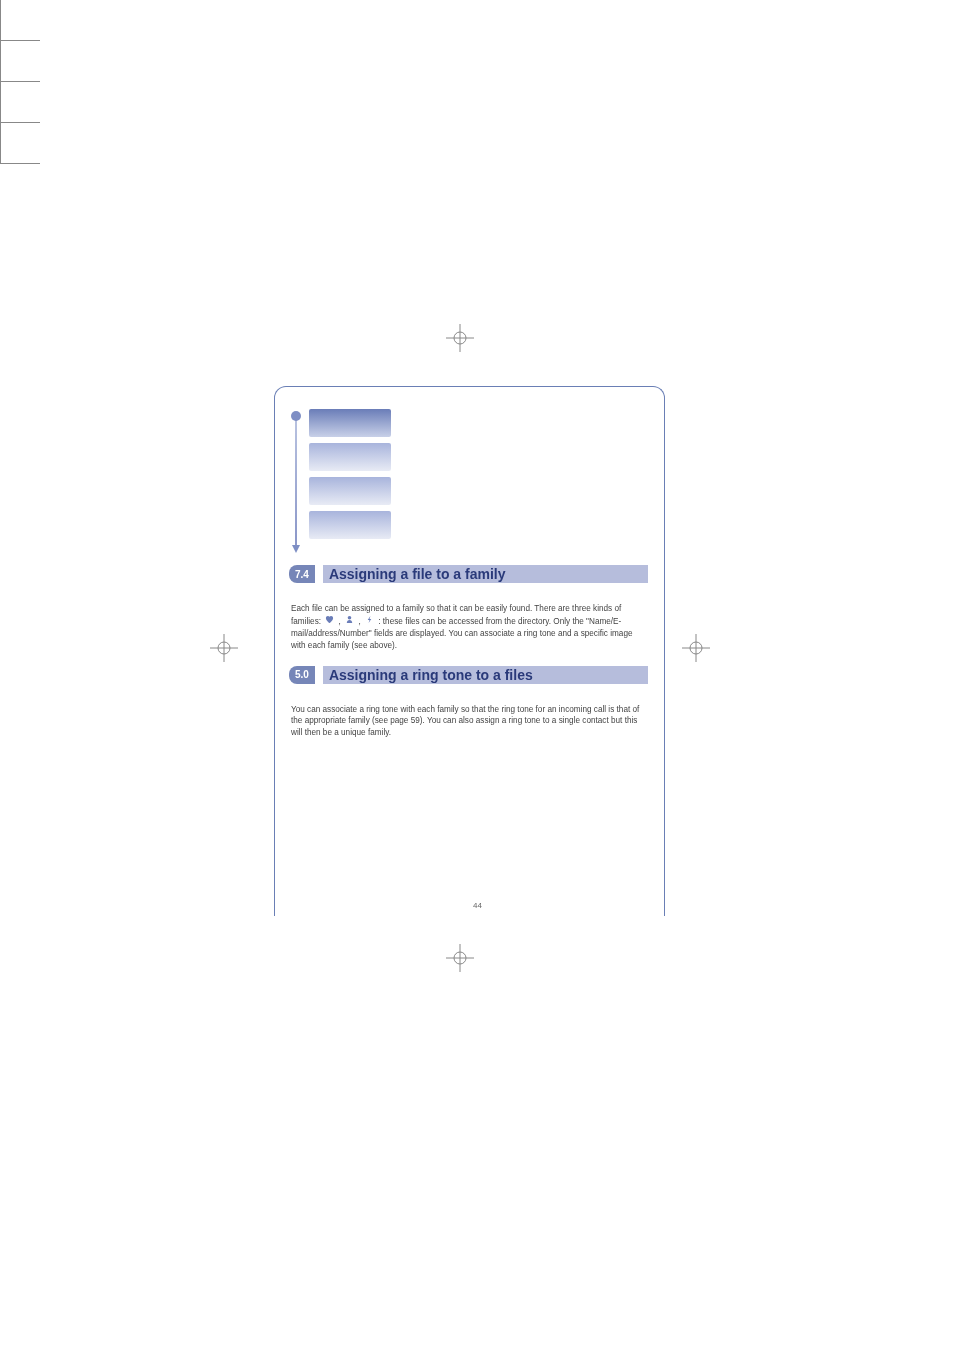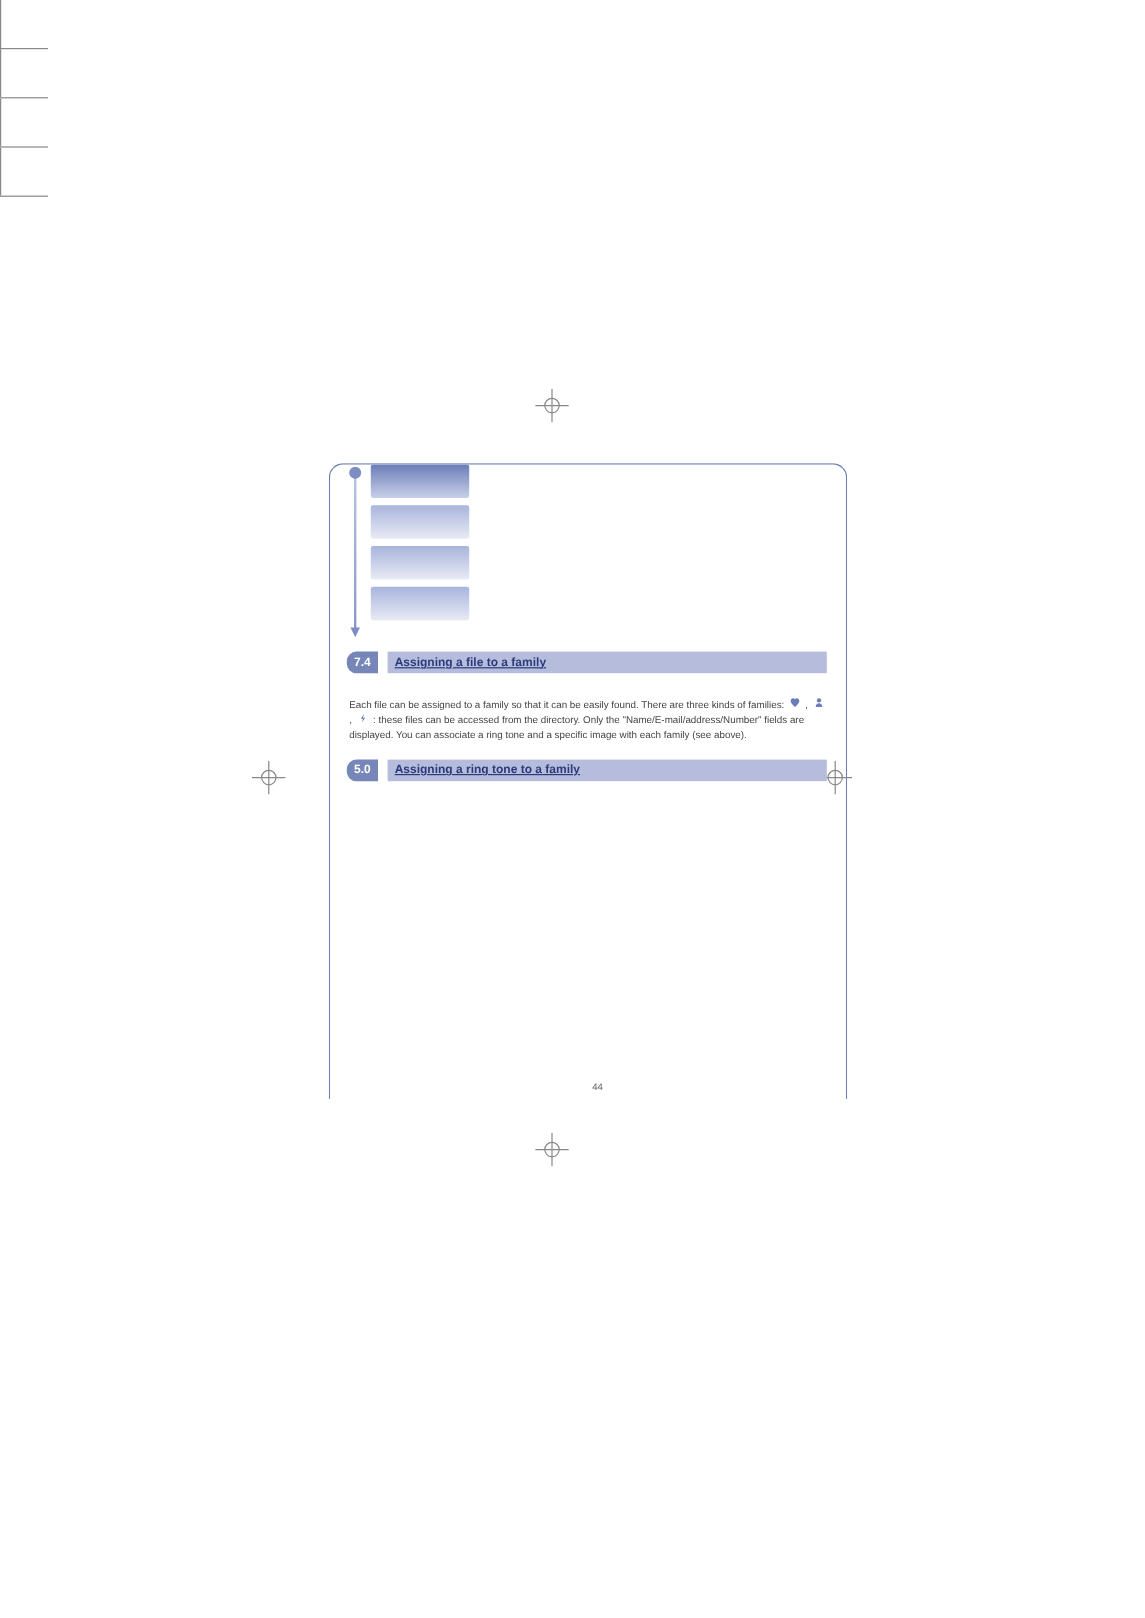--- a/index.html
+++ b/index.html
@@ -25,28 +25,28 @@
     }
     .reg-mark svg { display: block; }
     .reg-top { left: 446px; top: 324px; }
     .reg-bottom { left: 446px; top: 944px; }
     .reg-left { left: 210px; top: 634px; }
     .reg-right { left: 682px; top: 634px; }
     .page {
       position: absolute;
       left: 274px;
       top: 386px;
-      width: 432px;
+      width: 391px;
       height: 530px;
       border: 1px solid #6a7fb5;
       border-radius: 12px;
       border-bottom: none;
       border-bottom-left-radius: 0;
       border-bottom-right-radius: 0;
-      padding: 0 16px 0 16px;
+      padding: 22px 16px 0 16px;
       overflow: hidden;
     }
     .top-row {
       display: flex;
       gap: 8px;
       margin-bottom: 10px;
     }
     .sidebar-slider {
       width: 10px;
       height: 146px;
@@ -113,25 +113,24 @@
       border-bottom-left-radius: 8px;
     }
     .section-gap {
       width: 8px;
     }
     .section-title {
       flex: 1;
       background: #b6bddc;
       color: #2a3a7a;
       font-weight: bold;
-      font-size: 10px;
+      font-size: 14px;
       padding: 0 6px;
       display: flex;
       align-items: center;
-      text-decoration: underline;
     }
     .body-text {
       font-size: 8.2px;
       color: #444;
       line-height: 1.45;
       margin: 20px 0 14px 0;
     }
     .inline-icon {
       display: inline-block;
       vertical-align: middle;
@@ -227,17 +226,18 @@
       <svg width="9" height="9" viewBox="0 0 10 10">
           <path d="M6 1 L3 5.5 L5 5.5 L4 9 L7 4.5 L5 4.5 Z" fill="#6a7db8"></path>
         </svg>
     </span>
     <span>: these files can be accessed from the directory. Only the "Name/E-mail/address/Number" fields are displayed. You can associate a ring tone and a specific image with each family (see above).</span>
   </div>
 
   <div class="section-bar">
     <div class="section-num">5.0</div>
     <div class="section-gap"></div>
-    <div class="section-title">Assigning a ring tone to a family</div>
-  </div>
+    <div class="section-title">Assigning a ring tone to a files</div>
+  </div>
+  <div class="body-text">You can associate a ring tone with each family so that the ring tone for an incoming call is that of the appropriate family (see page 59). You can also assign a ring tone to a single contact but this will then be a unique family.</div>
 
   <div class="page-num">44</div>
 </div>
 
 </body></html>

